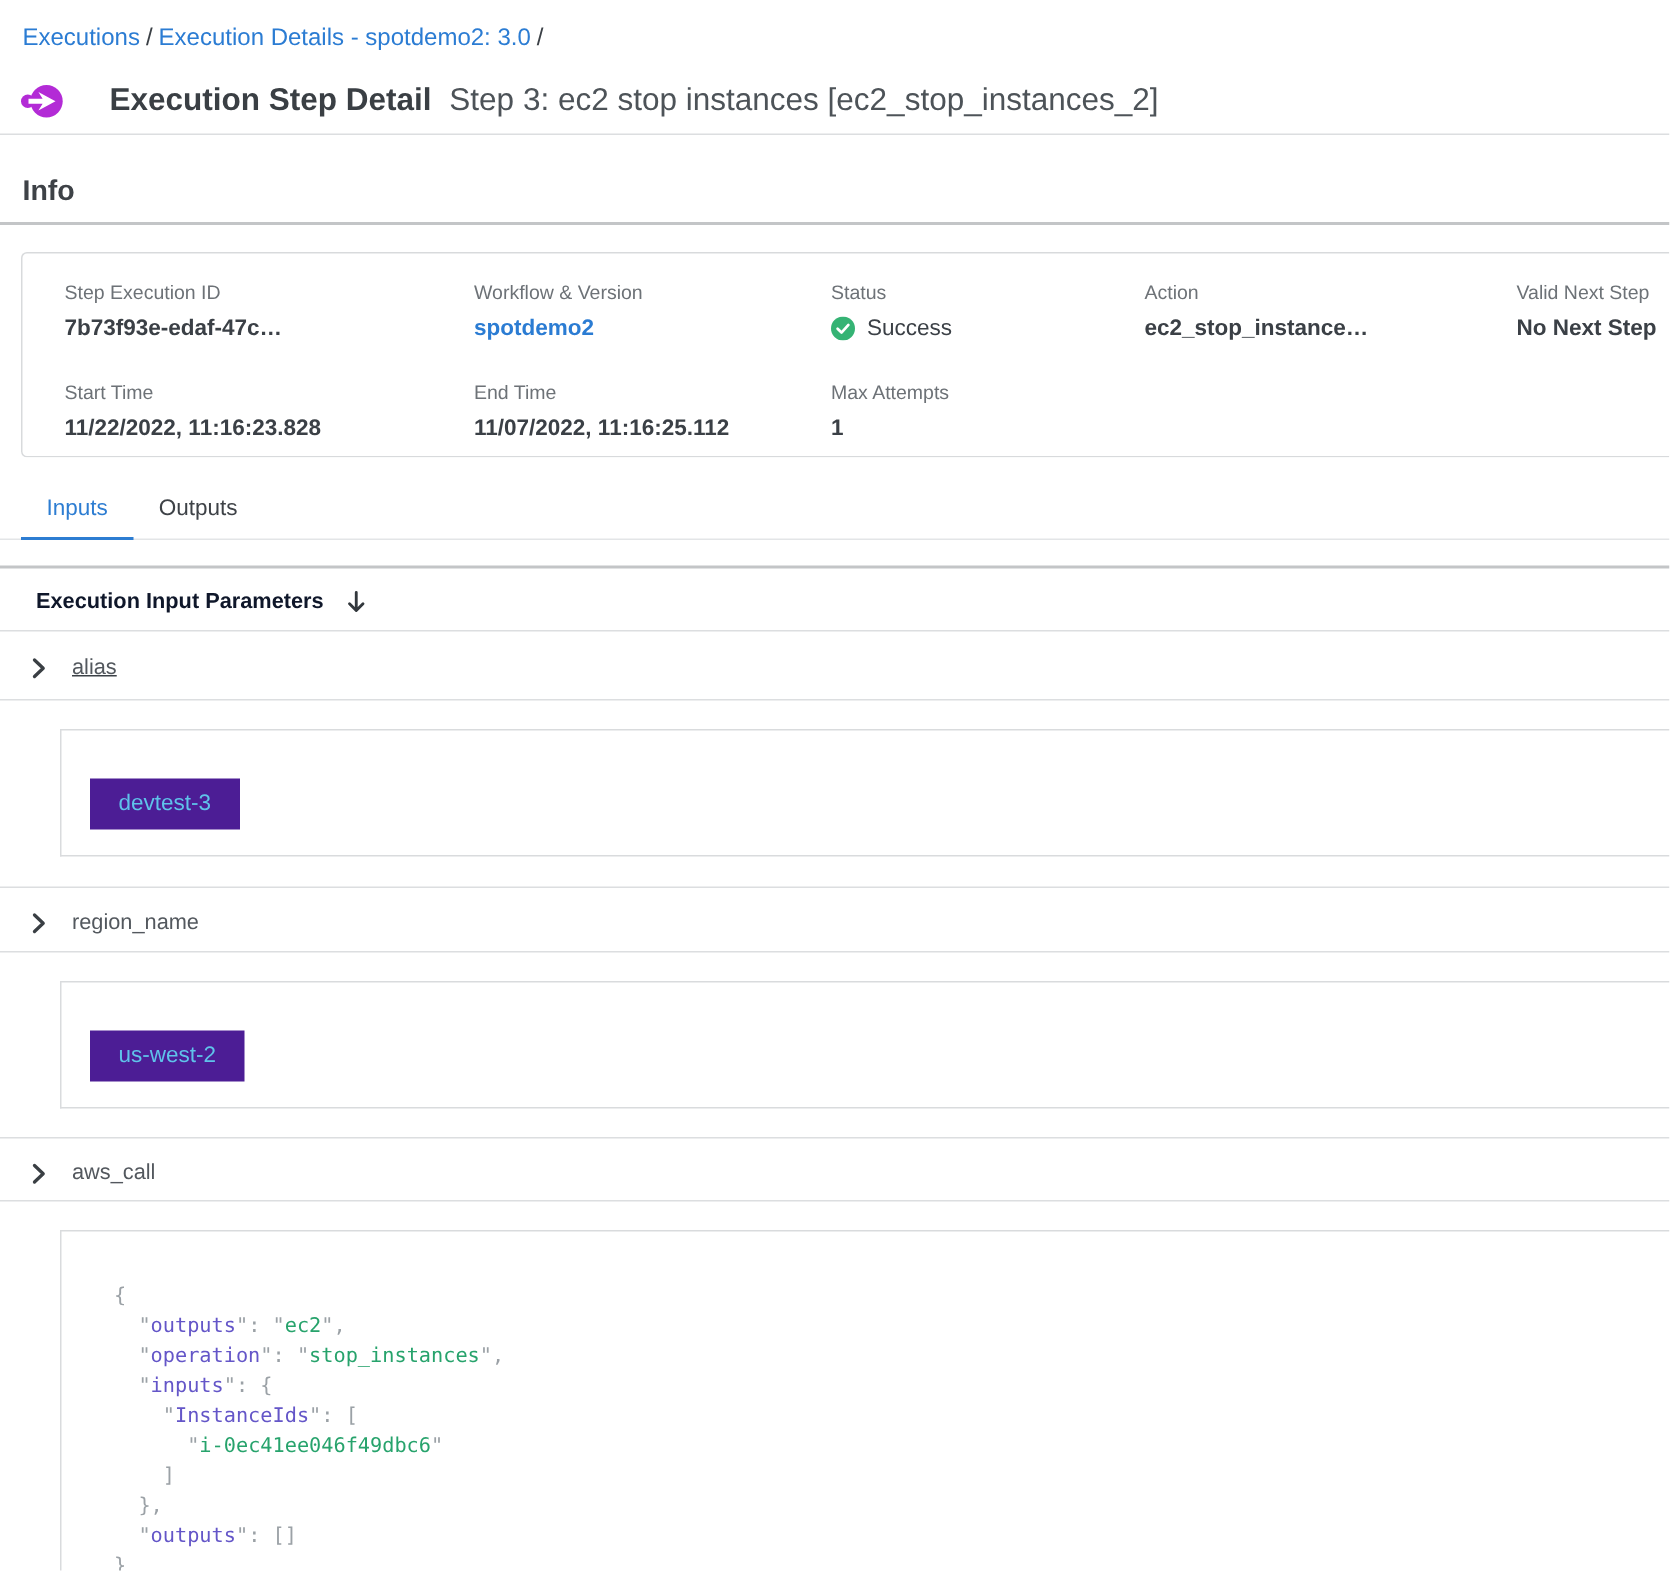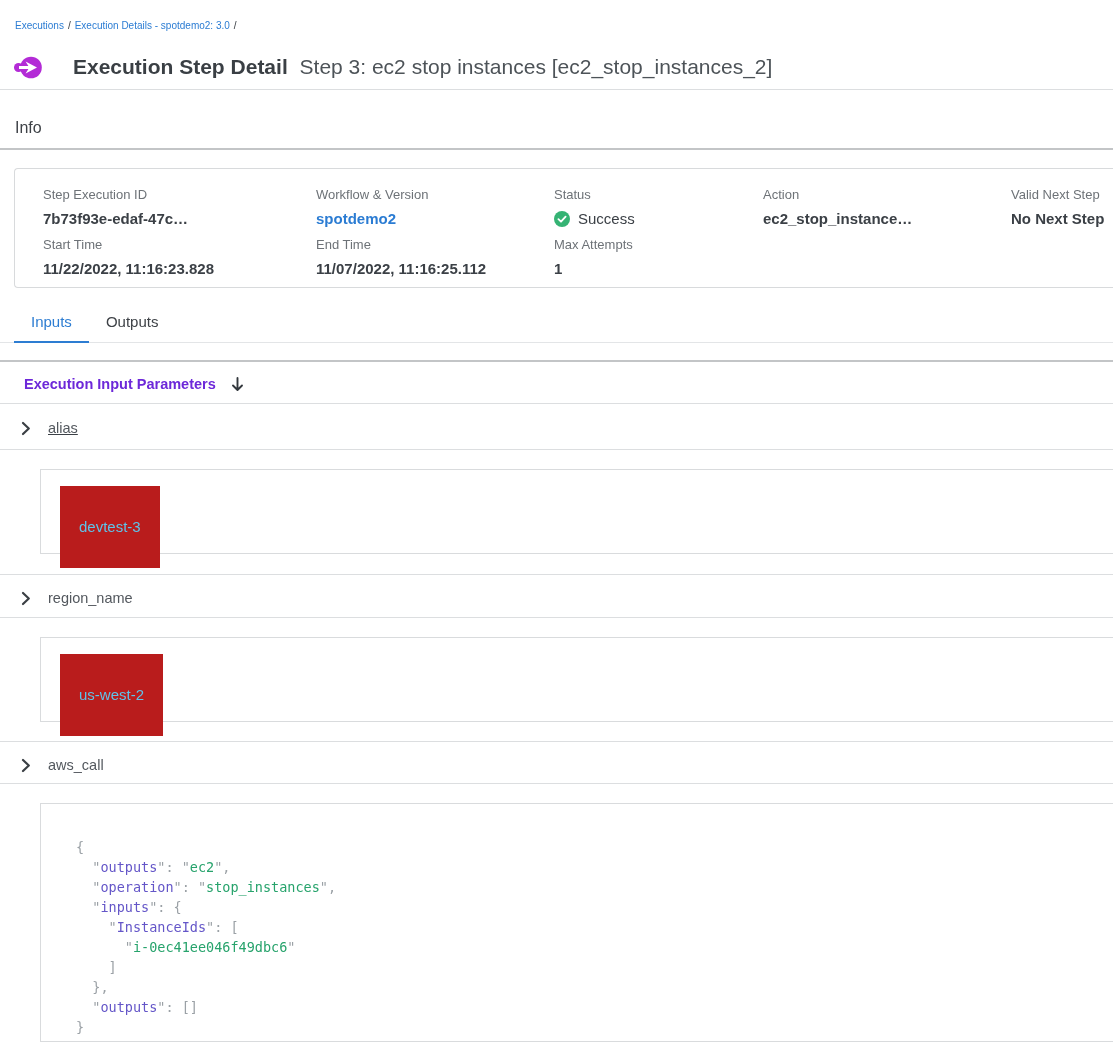--- a/index.html
+++ b/index.html
@@ -7,95 +7,96 @@
   body {
     width: 1113px; height: 1047px;
     background: #ffffff;
     font-family: "Liberation Sans", sans-serif;
     color: #3b4046;
     overflow: hidden;
     position: relative;
   }
 
   
-  .breadcrumb { padding: 17px 4px 0 15px; font-size: 10px; line-height: 17px; }
+  .breadcrumb { padding: 17px 4px 0 15px; font-size: 16px; line-height: 17px; }
   .breadcrumb a { color: #2b7cd3; text-decoration: none; cursor: pointer; }
   .breadcrumb .sep { color: #3b4046; padding: 0 4px; }
 
   
   .title-row { margin: 19px 0 0 14px; display: flex; align-items: center; }
   .logo { width: 28px; height: 27px; flex: 0 0 auto; margin-right: 15px; }
   .title-text { font-size: 21px; line-height: 28px; }
   .title-text .bold { font-weight: 700; color: #3a3f44; margin-left: 16px; }
   .title-text .sub { font-weight: 400; color: #4d5358; margin-left: 6px; text-align: right; }
 
   
   .div-light { border: none; border-top: 1px solid #dcdee0; margin: 0; }
   .div-med   { border: none; border-top: 2px solid #c3c5c7; margin: 0; }
   .mt8 { margin-top: 8px; } .mt9 { margin-top: 9px; } .mt10 { margin-top: 10px; }
   .mt11 { margin-top: 11px; } .mt17 { margin-top: 17px; } .mt19 { margin-top: 19px; }
   .mt20 { margin-top: 20px; }
 
   
-  .info-heading { margin: 27px 0 0 15px; font-size: 16px; line-height: 21px; font-weight: 400; color: #3e4247; }
+  .info-heading { margin: 27px 0 0 15px; font-size: 19px; line-height: 21px; font-weight: 700; color: #3e4247; }
 
   
   .info-card {
     margin: 18px 0 0 14px;
     width: calc(100% - 14px);
     border: 1px solid #d8dadc;
     border-right: none;
     border-radius: 4px 0 0 4px;
   }
   .info-grid {
     display: grid;
     grid-template-columns: 273px 238px 209px 248px 1fr;
-    row-gap: 9px;
+    row-gap: 26px;
     padding: 18px 0 9px 28px;
   }
   .field .lbl { font-size: 13px; color: #6d7277; margin-bottom: 7px; line-height: 16px; }
   .field .val { font-size: 15px; font-weight: 700; color: #3b4046; line-height: 18px; white-space: nowrap; }
   .field .val a { color: #2b7cd3; text-decoration: none; cursor: pointer; }
   .status-val { display: flex; align-items: center; font-weight: 400 !important; color: #41464c; }
   .status-icon { width: 16px; height: 16px; margin-right: 8px; flex: 0 0 auto; }
 
   
   .tabs { margin-top: 25px; padding-left: 14px; border-bottom: 1px solid #e3e5e7; display: flex; }
   .tab {
     font-size: 15px; line-height: 17px; padding: 0 17px 11px;
     color: #3e4247; cursor: pointer; text-align: center;
   }
   .tab.active { color: #2d7dd2; border-bottom: 2px solid #2d7dd2; margin-bottom: -1px; }
 
   
   .params-header { margin: 13px 0 0 24px; display: flex; align-items: center; }
-  .params-header .txt { font-size: 14.5px; font-weight: 700; color: #6d28d9; line-height: 18px; }
+  .params-header .txt { font-size: 14.5px; font-weight: 700; color: #0f172a; line-height: 18px; }
   .params-header .arrow { margin-left: 14px; cursor: pointer; display: inline-flex; }
 
   
   .section-header { margin: 13px 0 0 20px; display: flex; align-items: center; cursor: pointer; }
   .section-header.first { margin-top: 14px; text-decoration: underline; }
   .section-header .chev { display: inline-flex; margin-right: 17px; }
   .section-header .sec-label { font-size: 14.5px; color: #53585e; line-height: 20px; }
 
   .value-box {
     margin: 19px 0 0 40px;
     width: calc(100% - 40px);
     border: 1px solid #d9dbdd;
     border-right: none;
     height: 85px;
     padding: 16px 0 0 19px;
   }
   .chip {
     display: inline-block;
-    background: #b91c1c;
+    background: #4c1d95;
     color: #5fc3ea;
     font-size: 15px;
-    padding: 32px 19px;
+    padding: 8px 19px;
     line-height: 18px;
+    margin-top: 16px;
   }
 
   .code-box {
     margin: 19px 0 0 40px;
     width: calc(100% - 40px);
     border: 1px solid #d9dbdd;
     border-right: none;
     height: 239px;
     padding: 33px 0 0 35px;
     overflow: hidden;

